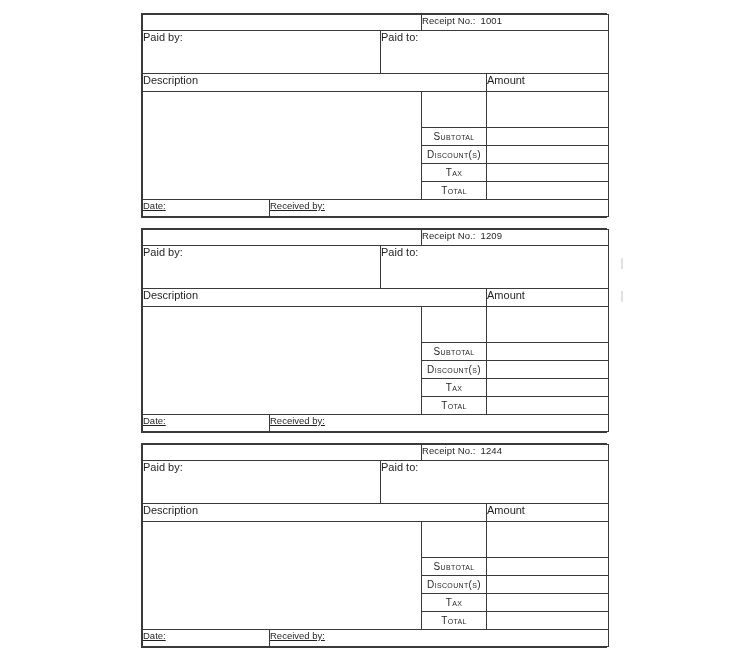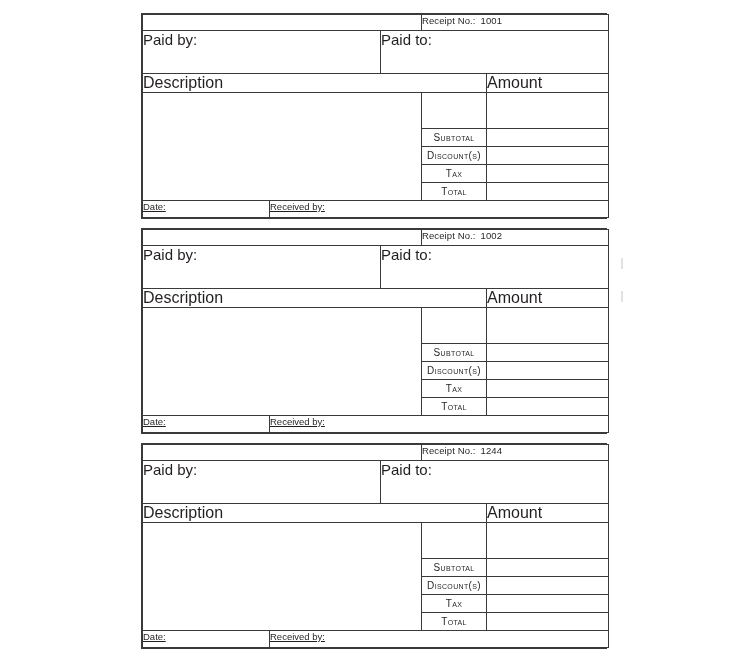--- a/index.html
+++ b/index.html
@@ -58,28 +58,28 @@
     font-size: 9.5px;
     white-space: nowrap;
     letter-spacing: .1px;
   }
   .cell-receipt-no .rn-label { margin-right: 5px; }
 
   
   .cell-paidby, .cell-paidto {
     height: 42px;
     padding: 4px 0 0 6px;
-    font-size: 15px;
+    font-size: 11px;
   }
 
   
   .cell-desc-head, .cell-amt-head {
     height: 17px;
     padding: 2px 0 0 6px;
-    font-size: 16px;
+    font-size: 11px;
   }
 
   
   .cell-desc-body {
     height: 103px;
     padding: 0;
   }
   .cell-mid-blank { height: 35px; }
   .cell-amt-blank { height: 35px; }
 
@@ -188,21 +188,21 @@
         <col style="width:127px">
           <col style="width:111px">
           <col style="width:41px">
           <col style="width:65px">
           <col style="width:122px">
       </colgroup>
       <tbody>
         <tr>
           <td class="hdr-blank" colspan="3"></td>
           <td class="cell-receipt-no" colspan="2">
-            <span class="rn-label">Receipt No.:</span><span>1002</span>
+            <span class="rn-label">Receipt No.:</span><span>1209</span>
           </td>
         </tr>
         <tr>
           <td class="cell-paidby" colspan="2">
             <span>Paid by:</span>
           </td>
           <td class="cell-paidto" colspan="3">
             <span>Paid to:</span>
           </td>
         </tr>

